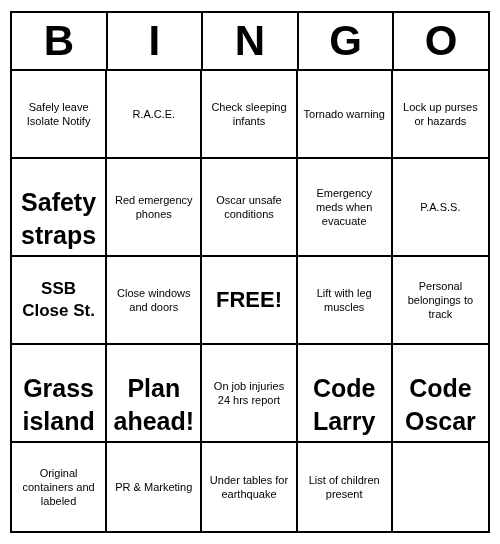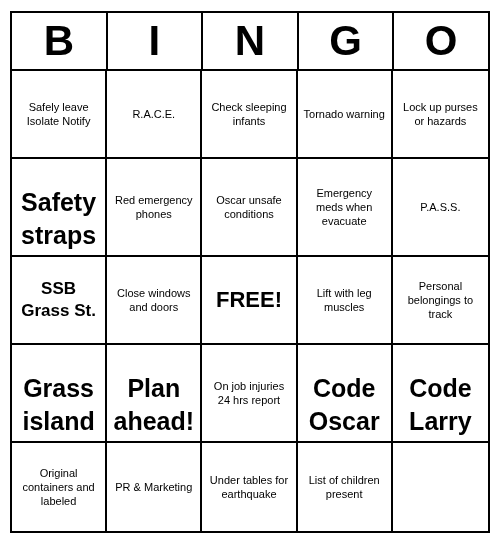--- a/index.html
+++ b/index.html
@@ -107,21 +107,21 @@
       <div class="bingo-cell">
         <span>Oscar unsafe conditions</span>
       </div>
       <div class="bingo-cell">
         <span>Emergency meds when evacuate</span>
       </div>
       <div class="bingo-cell">
         <span>P.A.S.S.</span>
       </div>
       <div class="bingo-cell medium">
-        <span>SSB Grass St.</span>
+        <span>SSB Close St.</span>
       </div>
       <div class="bingo-cell">
         <span>Close windows and doors</span>
       </div>
       <div class="bingo-cell free">
         <span>FREE!</span>
       </div>
       <div class="bingo-cell">
         <span>Lift with leg muscles</span>
       </div>
@@ -131,24 +131,24 @@
       <div class="bingo-cell large">
         <span>Grass island</span>
       </div>
       <div class="bingo-cell large">
         <span>Plan ahead!</span>
       </div>
       <div class="bingo-cell">
         <span>On job injuries 24 hrs report</span>
       </div>
       <div class="bingo-cell large">
-        <span>Code Oscar</span>
+        <span>Code Larry</span>
       </div>
       <div class="bingo-cell large">
-        <span>Code Larry</span>
+        <span>Code Oscar</span>
       </div>
       <div class="bingo-cell">
         <span>Original containers and labeled</span>
       </div>
       <div class="bingo-cell">
         <span>PR &amp; Marketing</span>
       </div>
       <div class="bingo-cell">
         <span>Under tables for earthquake</span>
       </div>

